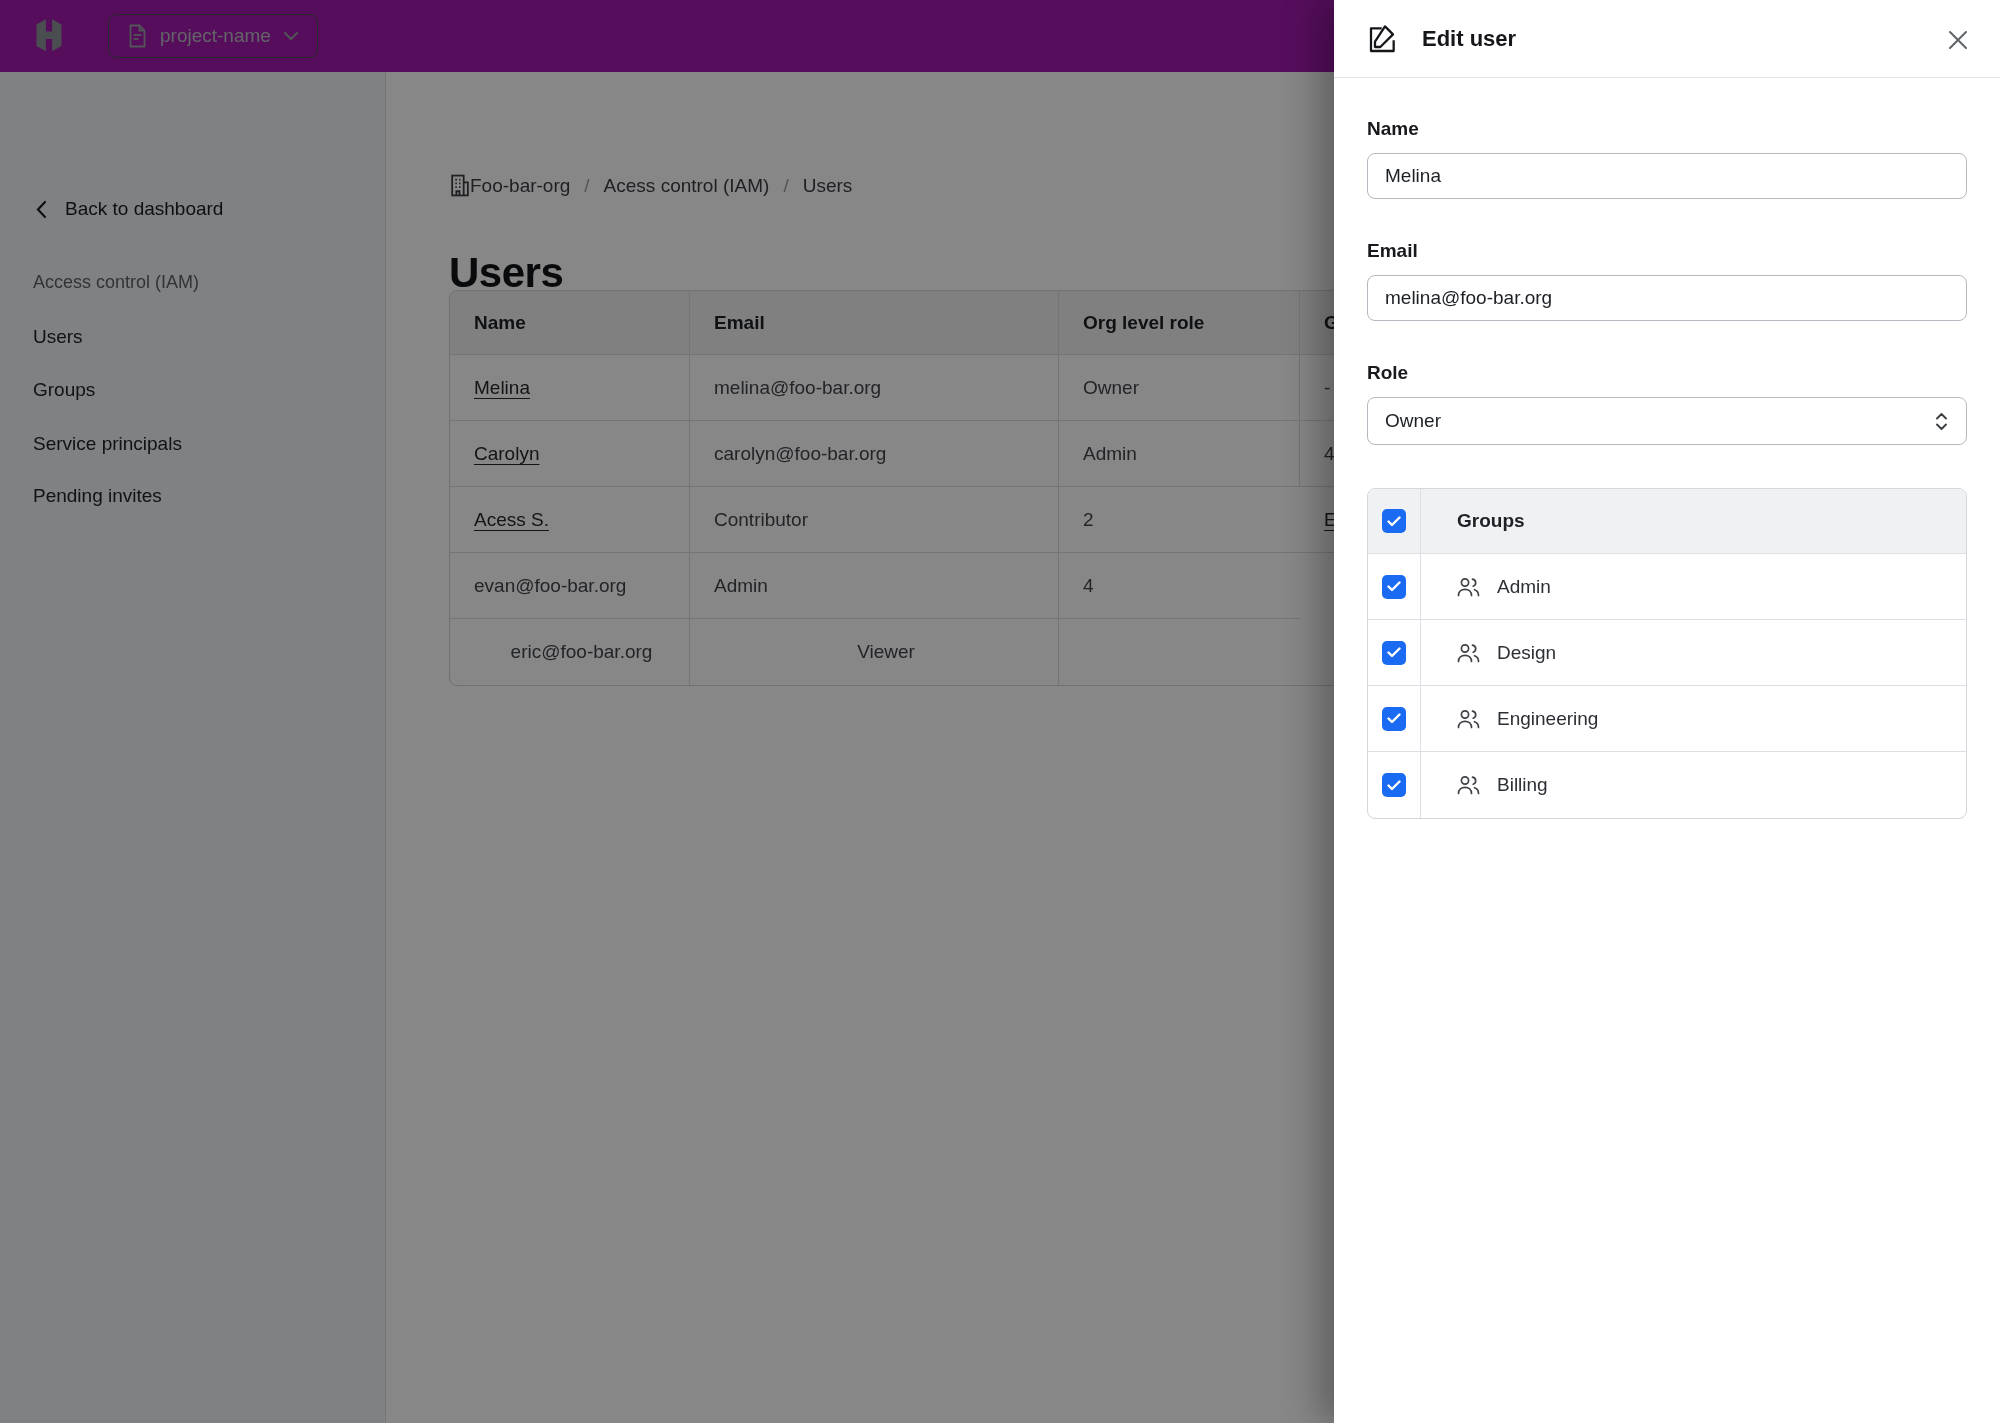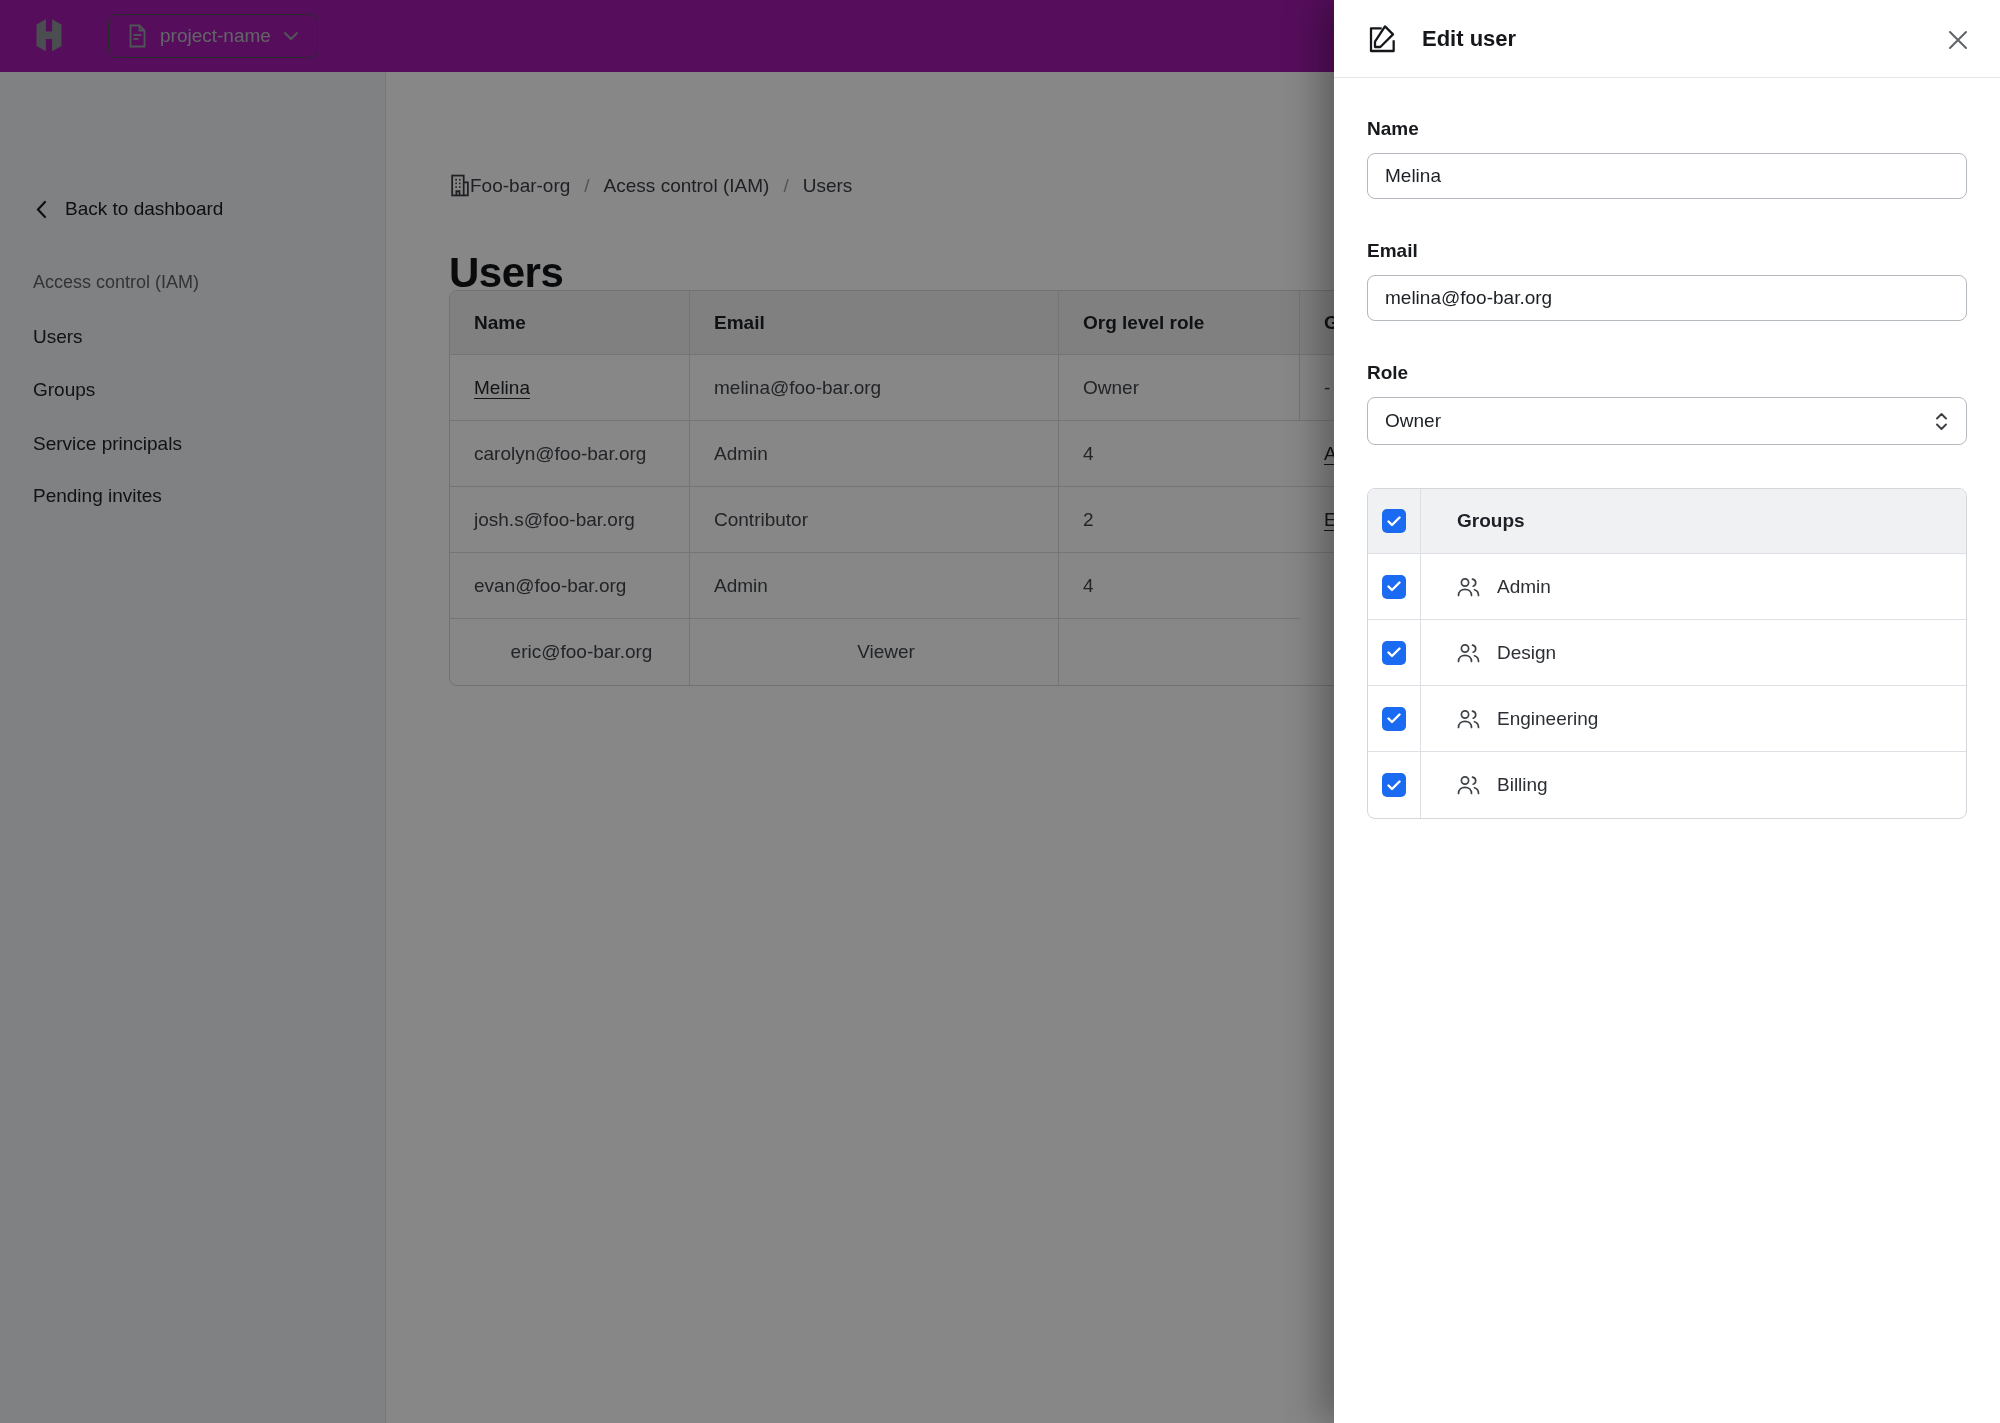--- a/index.html
+++ b/index.html
@@ -133,28 +133,30 @@
     <div class="cell head col2">Org level role</div>
     <div class="cell head col3">Groups</div>
 
     <div class="cell col0">
         <span class="name-link">Melina</span>
       </div>
     <div class="cell col1">melina@foo-bar.org</div>
     <div class="cell col2">Owner</div>
     <div class="cell col3">-</div>
 
+    <div class="cell col0">
+        <span class="name-link">Carolyn</span>
+      </div>
     <div class="cell col1">carolyn@foo-bar.org</div>
     <div class="cell col2">Admin</div>
     <div class="cell col3">4</div>
 
     <div class="cell col0">
         <span class="name-link">Acess S.</span>
       </div>
-    <div class="cell col1">josh.s@foo-bar.org</div>
     <div class="cell col2">Contributor</div>
     <div class="cell col3">2</div>
 
     <div class="cell col0">
         <span class="name-link">Evan</span>
       </div>
     <div class="cell col1">evan@foo-bar.org</div>
     <div class="cell col2">Admin</div>
     <div class="cell col3">4</div>
 

